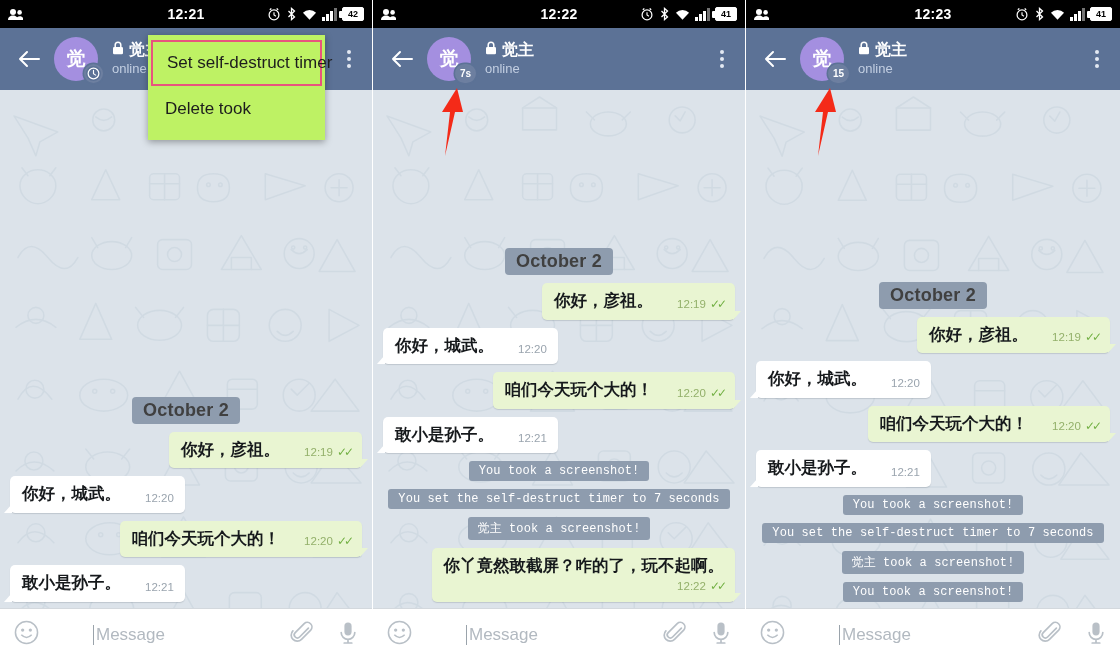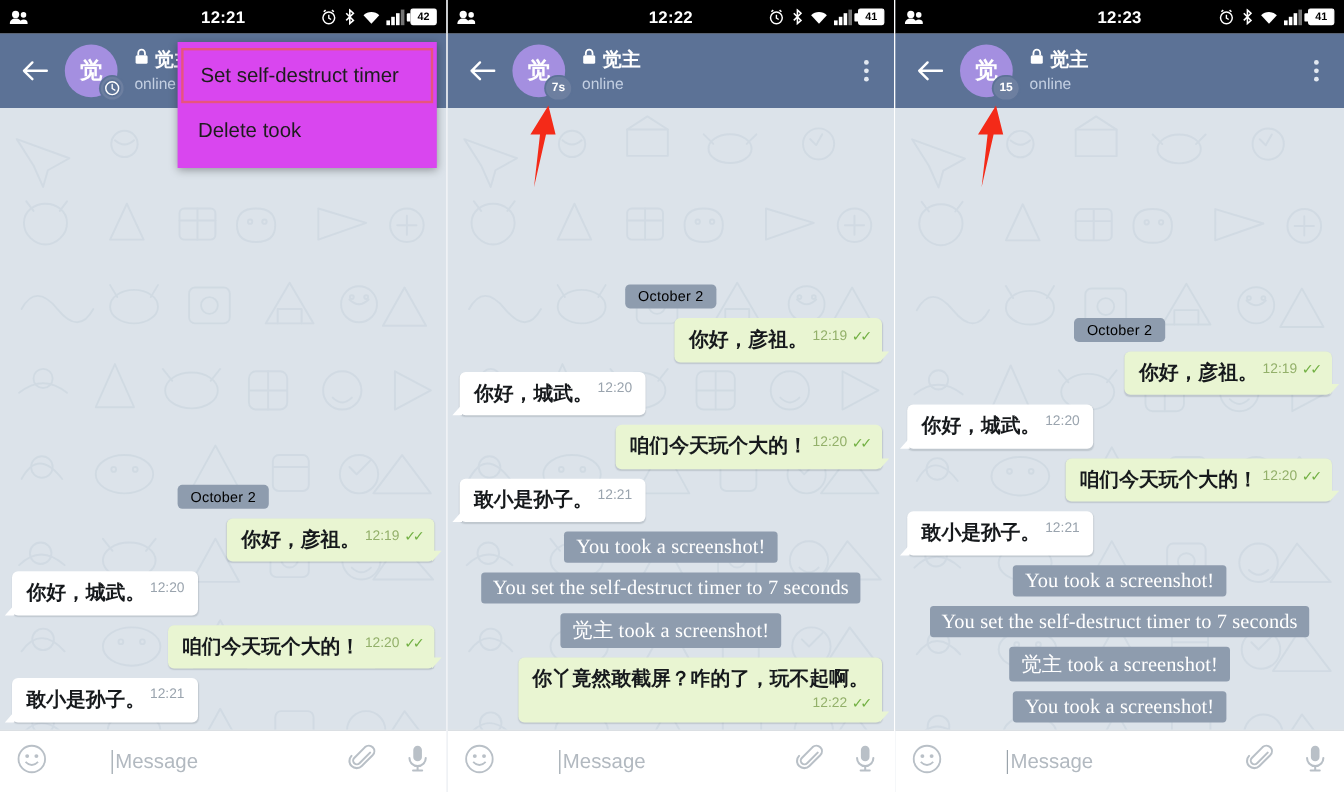--- a/index.html
+++ b/index.html
@@ -111,21 +111,21 @@
 
   .row { display:flex; }
   .row.out { justify-content:flex-end; }
   .row.in { justify-content:flex-start; }
   .row.sys { justify-content:center; }
 
   .bubble {
     position:relative; max-width:88%;
     padding:8px 11px 8px 12px;
     border-radius:5px;
-    display:flex; align-items:flex-start; gap:4px;
+    display:flex; align-items:flex-end; gap:24px;
     box-shadow:0 1px 1px rgba(60,70,85,.18);
     font-family:"DejaVu Sans",sans-serif;
   }
   .bubble.in  { background:#ffffff; border-bottom-left-radius:5px; }
   .bubble.out { background:#e9f5d2; }
   .bubble.in::before{
     content:""; position:absolute; left:-6px; bottom:0;
     width:0;height:0;
     border-right:8px solid #ffffff;
     border-top:9px solid transparent;
@@ -138,46 +138,47 @@
   }
   .btext { font-size:16.5px; color:#16191c; font-weight:bold; line-height:1.25; white-space:nowrap; }
   .meta { display:flex; align-items:center; gap:4px; flex:0 0 auto; padding-bottom:1px; }
   .time { font-size:11.5px; color:#9aa4ae; font-family:"Liberation Sans",sans-serif; }
   .bubble.out .time { color:#93b06a; }
   .ticks { color:#72b043; font-size:12px; letter-spacing:-3px; font-weight:bold; }
   .bubble.stacked { flex-direction:column; align-items:flex-end; gap:2px; }
   .bubble.stacked .btext { align-self:flex-start; }
 
   .datechip {
-    background:#8e9cae; color:#000000;
-    font-size:12px; padding:3px 11px; border-radius:4px;
+    background:#8e9cae; color:#404040;
+    font-size:18px; padding:3px 11px; border-radius:4px;
     letter-spacing:.2px;
+    font-weight:bold;
   }
   .syschip {
     background:#8e9cae; color:#ffffff;
-    font-size:17px; padding:3px 10px; border-radius:3px;
+    font-size:12px; padding:3px 10px; border-radius:3px;
     white-space:nowrap; letter-spacing:.1px;
-    font-family:Liberation Serif, serif;
+    font-family:Liberation Mono, monospace;
   }
 
   
   .inputbar {
     height:52px; flex:0 0 52px;
     background:#ffffff; border-top:1px solid #d3d8dd;
     display:flex; align-items:center; padding:0 14px; gap:10px;
   }
   .msg-input { flex:1; display:flex; align-items:center;padding-left:44px; }
   .caret { width:1px; height:20px; background:#9aa3ab; margin-right:2px; }
   .placeholder { color:#b2b9c0; font-size:17px; }
   .ib-icons { display:flex; align-items:center; gap:24px; }
 
   
   .menu {
     position:absolute; top:35px; left:148px;
-    width:216px; background:#d946ef;
+    width:177px; background:#bef264;
     box-shadow:0 2px 7px rgba(0,0,0,.35);
     z-index:40; padding:5px 0 8px 0;
   }
   .menu-item {
     padding:13px 17px; font-size:17px; color:#1d1d1d;
     white-space:nowrap;
   }
   .menu-item.highlight {
     border:2px solid #e8547e; margin:0 3px; padding:11px 14px;
   }

